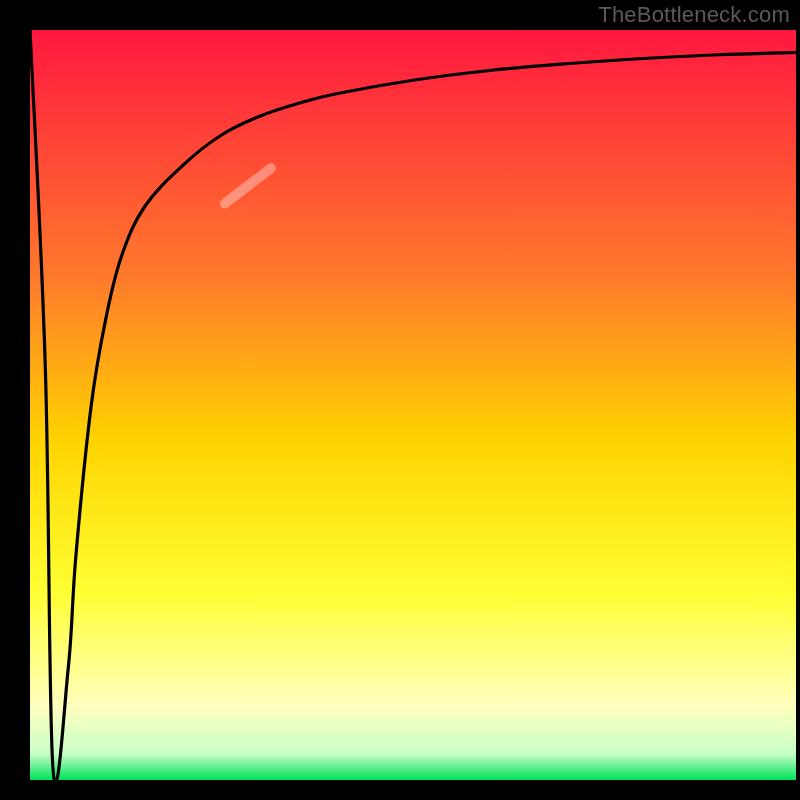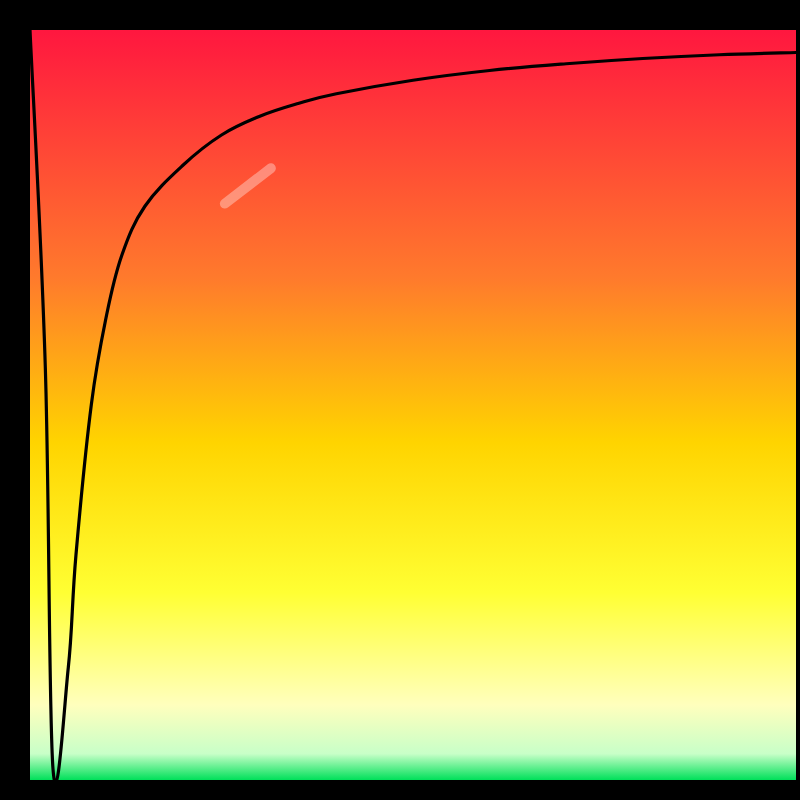--- a/index.html
+++ b/index.html
@@ -53,13 +53,14 @@
             <stop offset="90%" stop-color="#ffffbd"></stop>
             <stop offset="96.5%" stop-color="#c8ffc8"></stop>
             <stop offset="100%" stop-color="#00e05a"></stop>
           </linearGradient>
         </defs>
         <rect x="0" y="0" width="766" height="750" fill="url(#bg-grad)"></rect>
         <path d="M 0 0 C 2.7576 60.749999999999986, 11.1836 204.52499999999995, 15.32 337.49999999999994 C 19.456400000000002 470.4749999999999, 18.8436 684.75, 22.98 738.75 C 27.116400000000002 792.75, 34.1636 675.975, 38.300000000000004 637.5 C 42.436400000000006 599.025, 41.8236 572.25, 45.96 525 C 50.0964 477.75, 55.7648 418.2, 61.28 375 C 66.79520000000001 331.8, 71.0848 312, 76.60000000000001 285 C 82.11520000000002 258, 85.02600000000001 244.575, 91.92 225 C 98.814 205.425, 103.86959999999999 192.45, 114.89999999999999 176.25 C 125.93039999999999 160.05, 139.412 147.825, 153.20000000000002 135 C 166.98800000000003 122.175, 177.71200000000002 113.775, 191.5 105 C 205.28799999999998 96.225, 216.012 91.92, 229.79999999999998 86.25 C 243.58799999999997 80.58, 254.31199999999995 77.55, 268.09999999999997 73.5 C 281.888 69.45, 285.718 67.935, 306.40000000000003 63.75 C 327.08200000000005 59.565, 355.42400000000004 54.435, 383 50.25 C 410.57599999999996 46.065, 432.024 43.47, 459.59999999999997 40.5 C 487.17599999999993 37.53, 508.6239999999999 35.91000000000002, 536.1999999999999 33.75 C 563.776 31.58999999999998, 585.224 30.119999999999905, 612.8000000000001 28.499999999999886 C 640.3760000000001 26.879999999999868, 661.824 25.829999999999867, 689.4 24.749999999999886 C 716.976 23.669999999999906, 752.212 22.90499999999998, 766 22.5" fill="none" stroke="#000000" stroke-width="3.2" stroke-linecap="round" stroke-linejoin="round"></path>
       </svg>
     <div class="highlight" id="hl" style="left: 213.31px; top: 121.799px; height: 67.6511px; transform: rotate(52.4288deg); background: rgba(255, 255, 255, 0.35);"></div>
   </div>
+  <div class="attribution">TheBottleneck.com</div>
 </div>
 
 </body></html>

